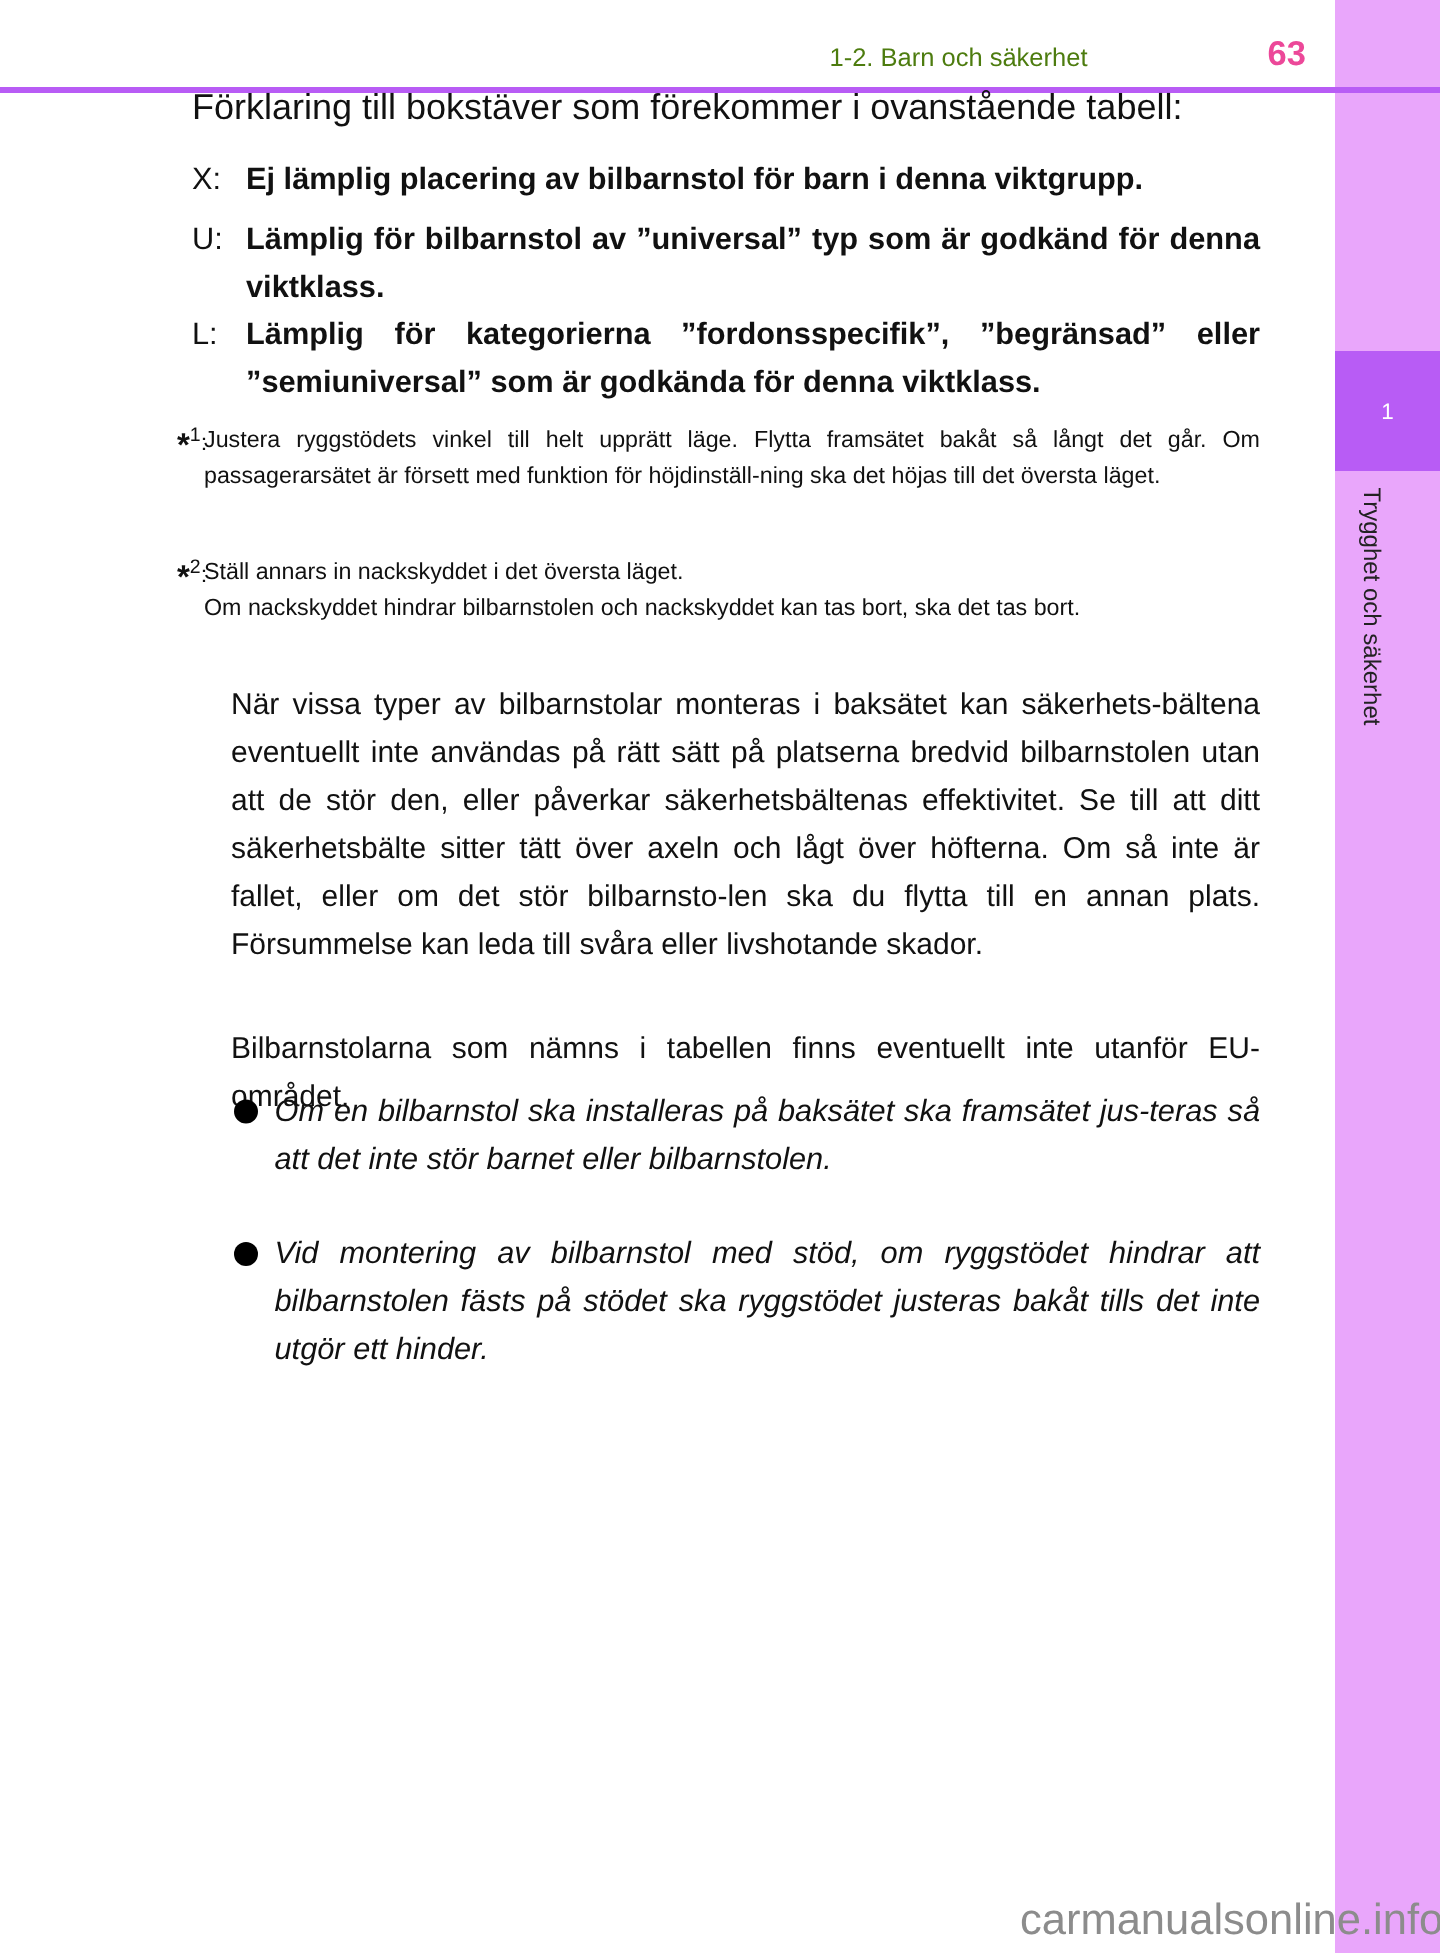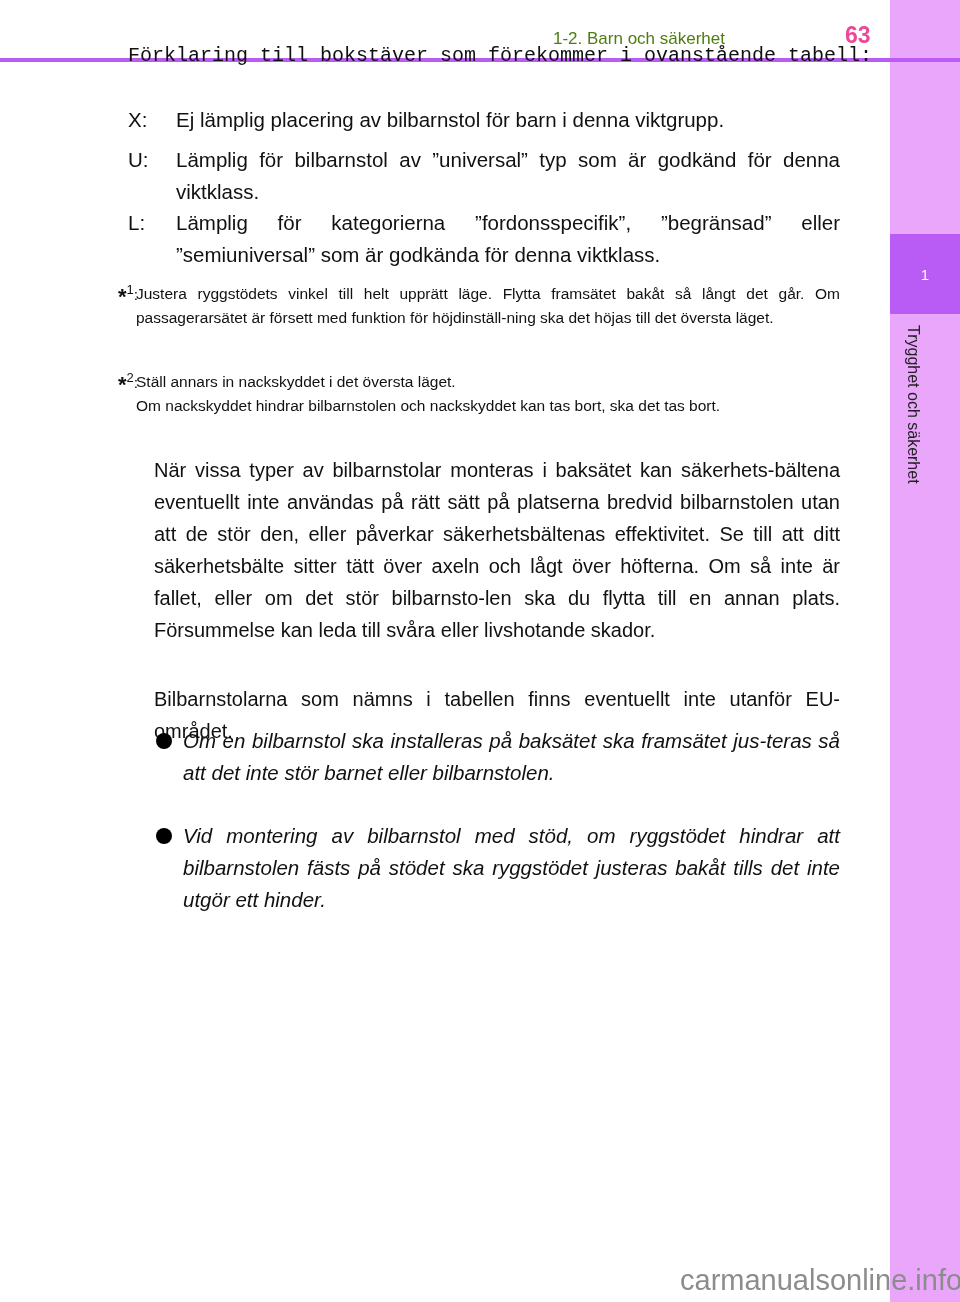--- a/index.html
+++ b/index.html
@@ -66,42 +66,42 @@
       position: absolute;
       left: 845px;
       top: 22px;
       font-size: 23px;
       font-weight: bold;
       color: #ec4899;
     }
     .intro {
       position: absolute;
       left: 128px;
-      top: 40px;
-      font-size: 20px;
+      top: 56px;
+      font-size: 24px;
       line-height: 32px;
       white-space: nowrap;
-      font-family: Liberation Mono, monospace;
     }
     .def {
       position: absolute;
       left: 128px;
       width: 712px;
       font-size: 20.5px;
       line-height: 32px;
     }
     .def .key {
       position: absolute;
       left: 0;
       top: 0;
       width: 44px;
     }
     .def .text {
-      margin-left: 48px;
-      text-align: justify;
+      margin-left: 36px;
+      text-align: justify;
+      font-weight: bold;
     }
     .fn {
       position: absolute;
       left: 118px;
       width: 722px;
       font-size: 15.5px;
       line-height: 24px;
     }
     .fn .mark {
       position: absolute;

